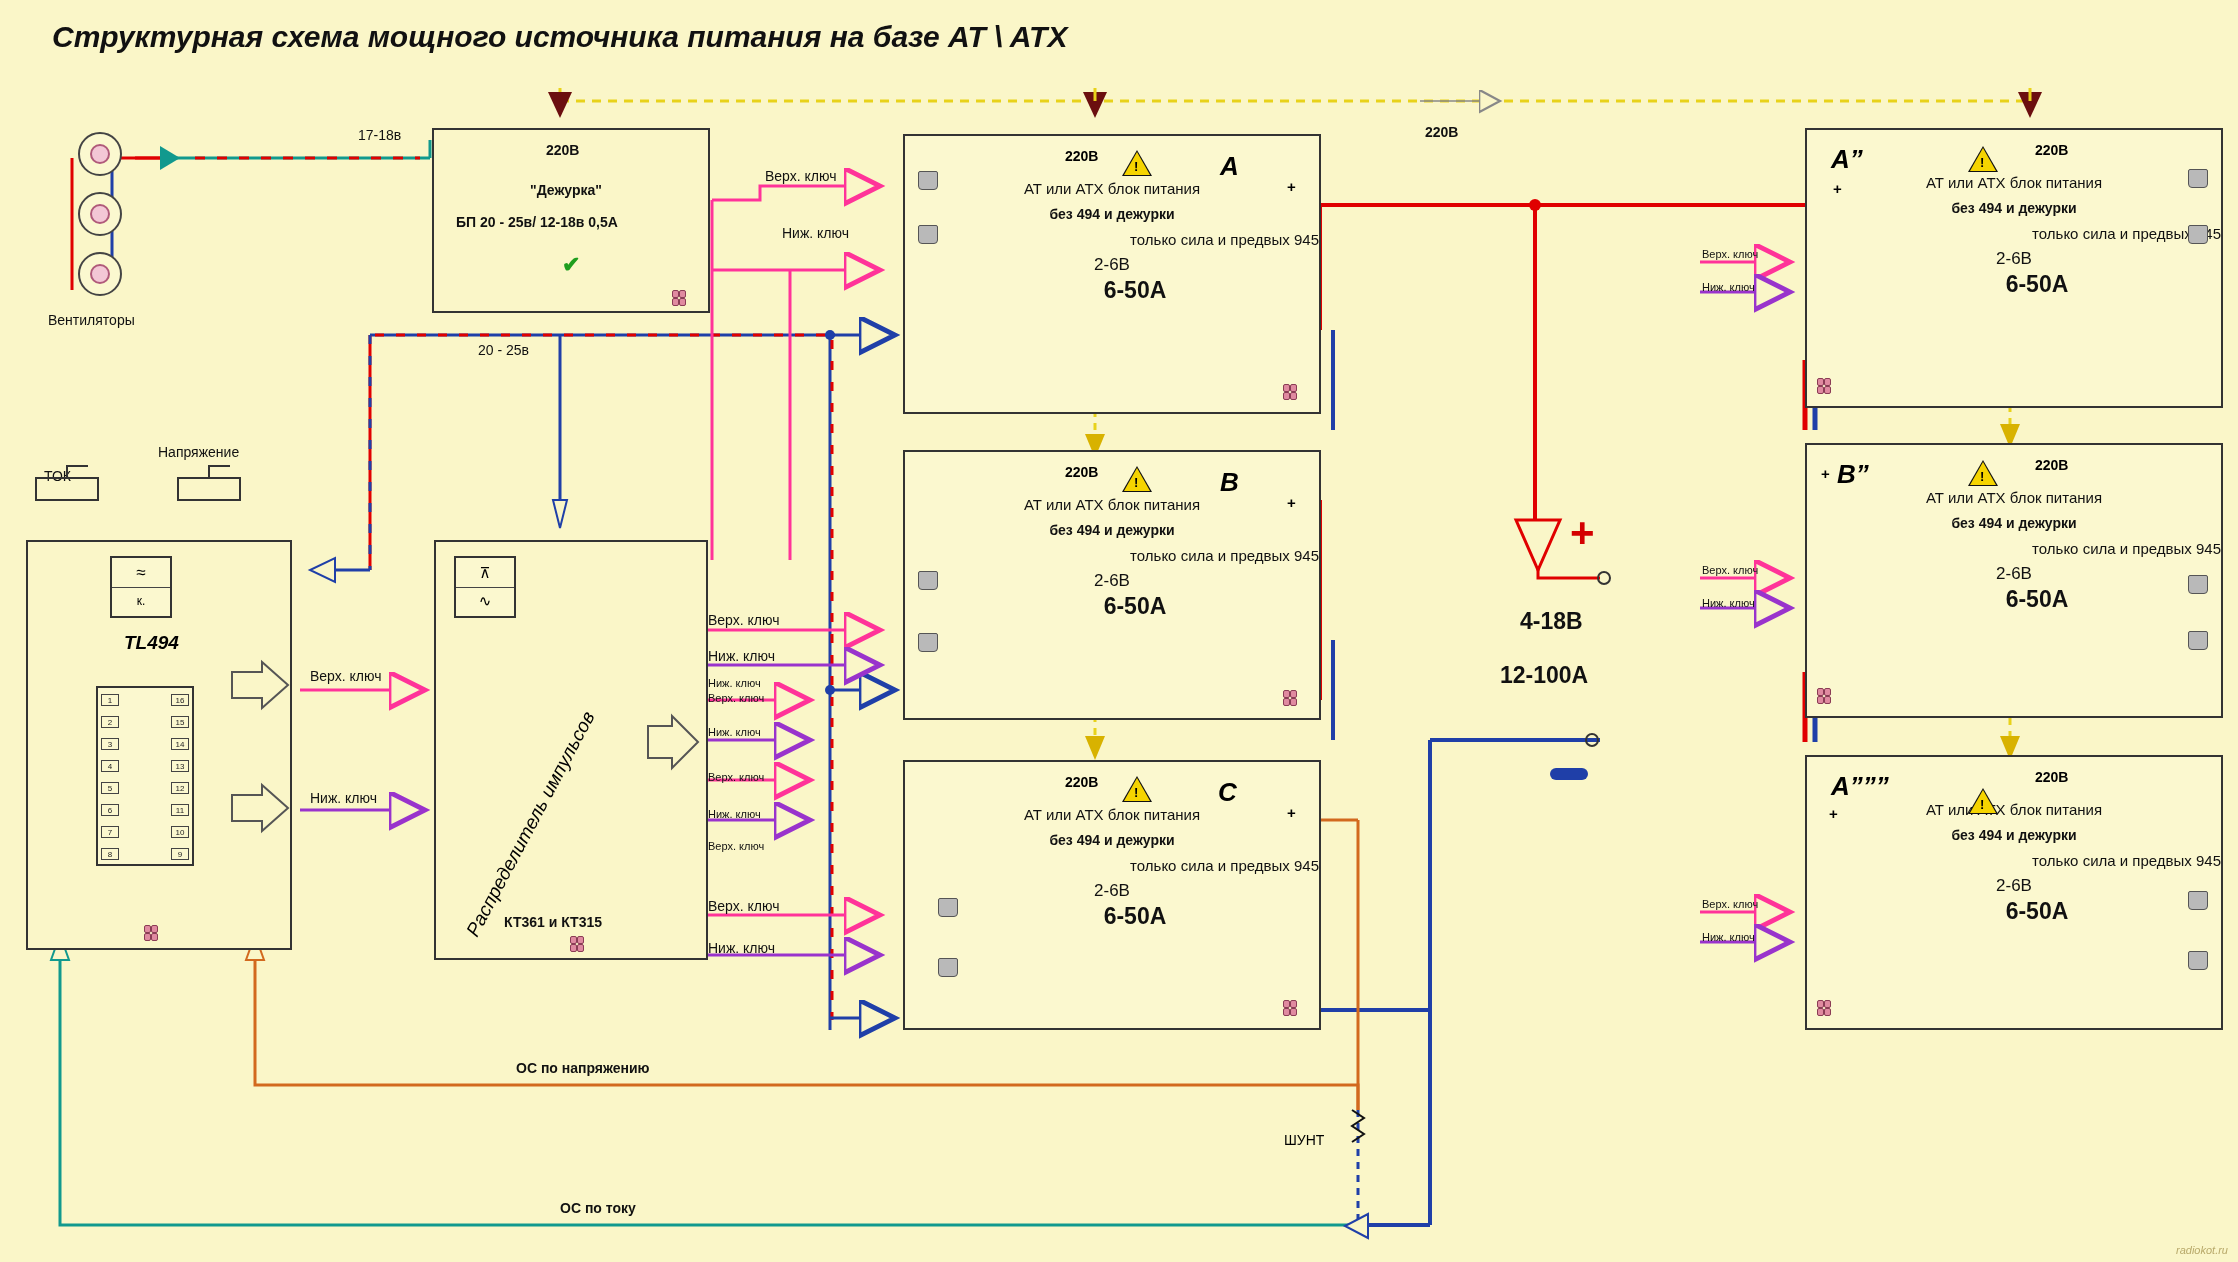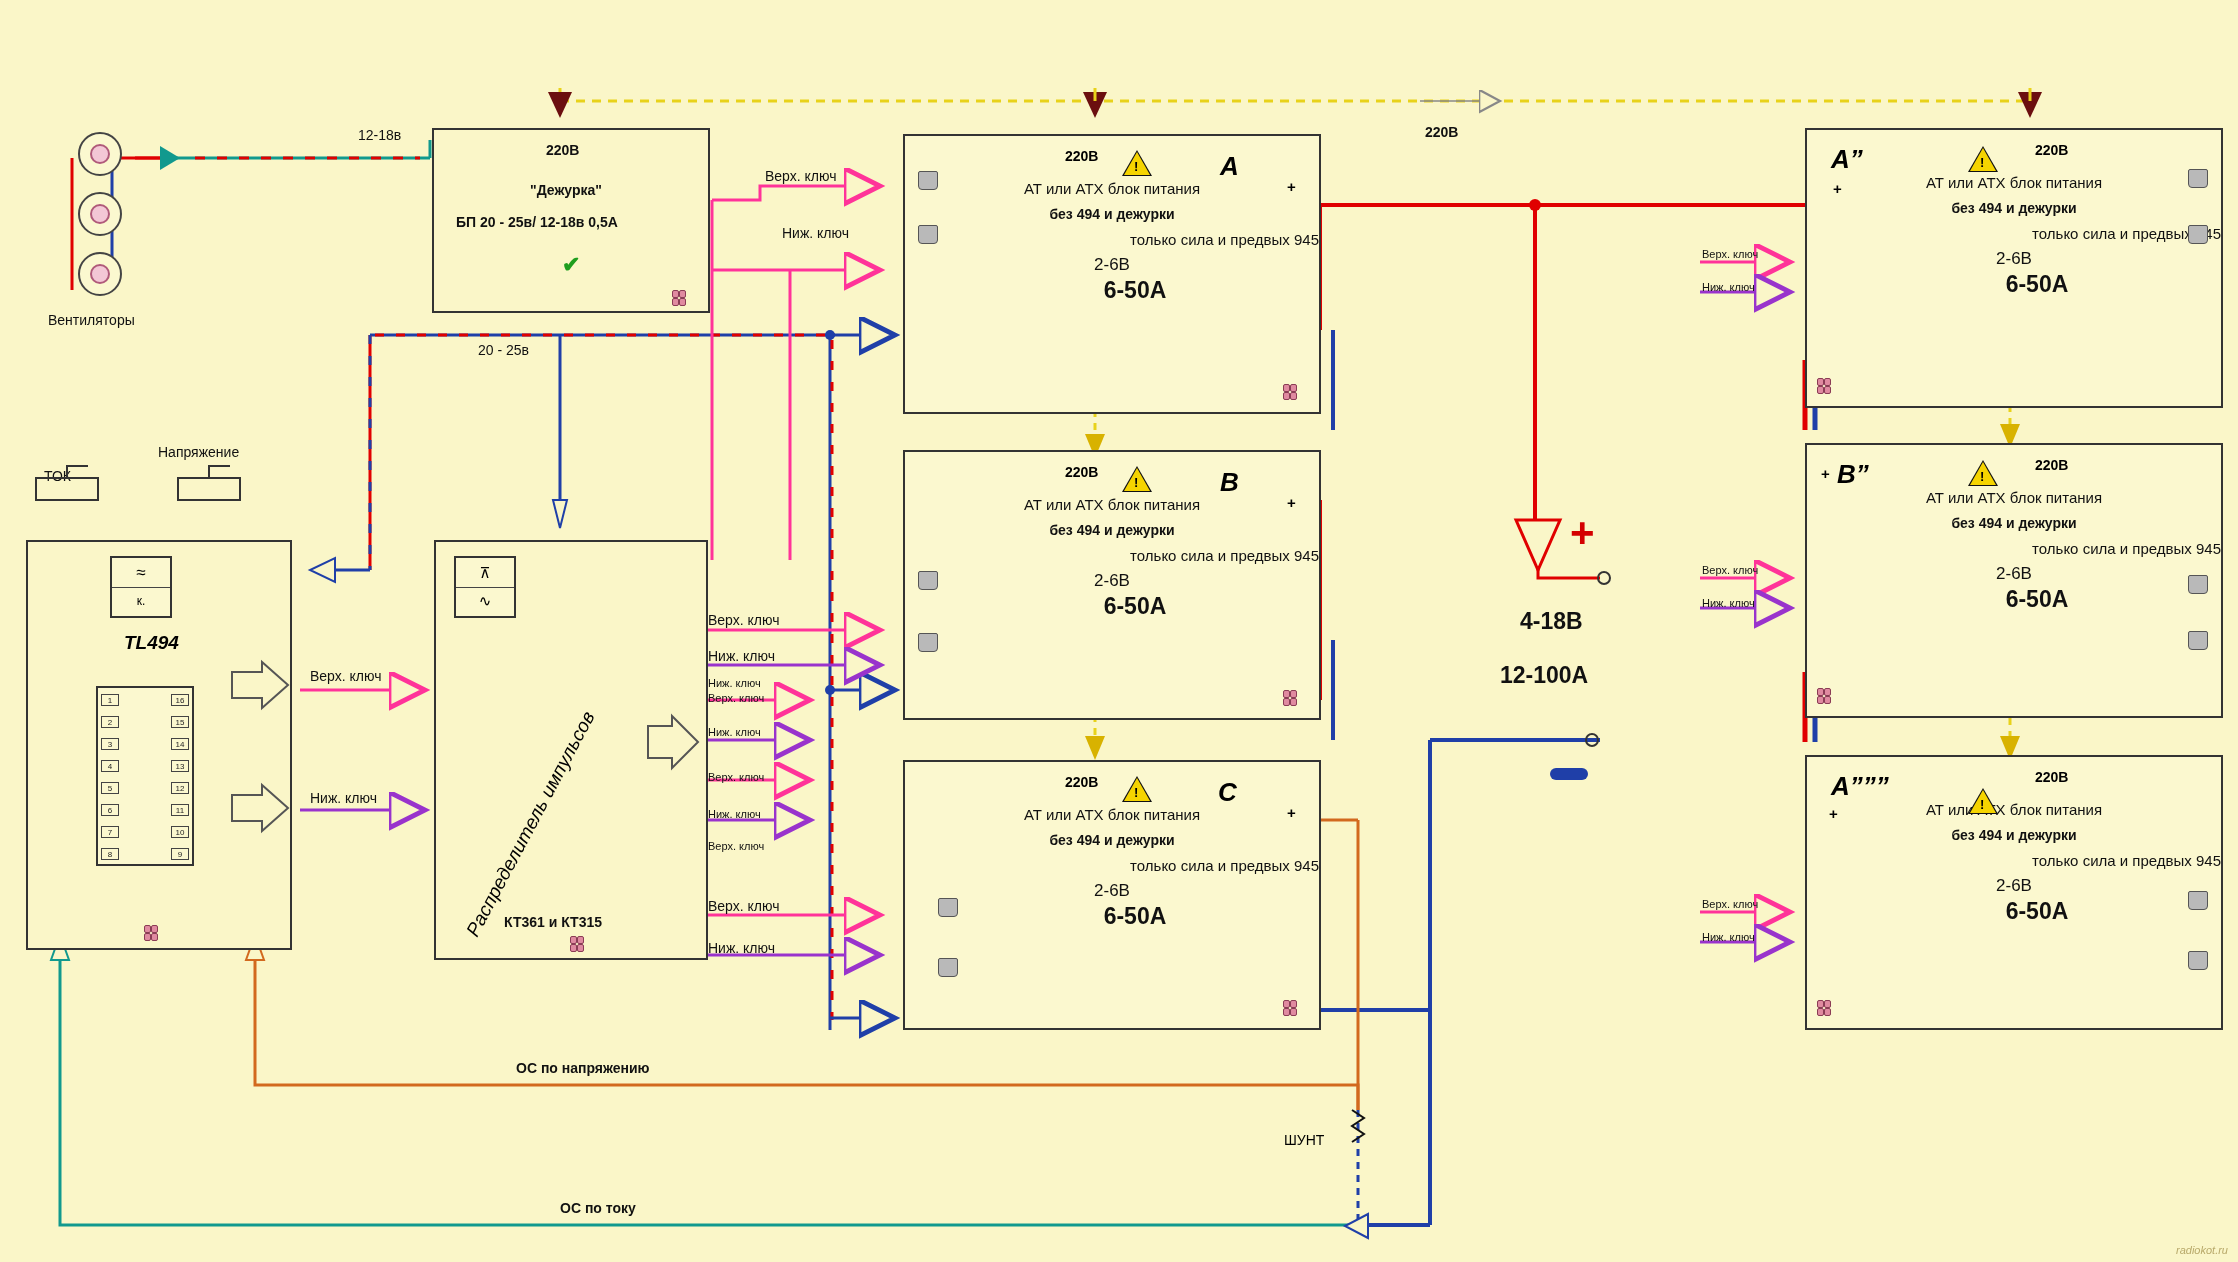--- a/index.html
+++ b/index.html
@@ -114,20 +114,21 @@
   .watermark { position:absolute; right:10px; bottom:6px; font-size:11px; color:#b8a96a; font-style:italic; text-align:right;}
   .check { position:absolute; color:#1e9e1e; font-size:22px; font-weight:bold; }
   .shuntlbl { position:absolute; font-size:14px; font-weight:normal; }
   .bluepill { position:absolute; width:38px;height:12px;border-radius:6px;background:#1f3fa8; }
 </style>
 </head>
 <body>
 
 <div class="canvas">
 
+  <div class="title">Структурная схема мощного источника питания на базе AT \ ATX</div>
 
   <svg class="layer" viewBox="0 0 2238 1262">
     <defs>
       <marker id="arrRed" markerWidth="12" markerHeight="12" refX="10" refY="5" orient="auto">
         <path d="M0,0 L11,5 L0,10 z" fill="#e00000"></path>
       </marker>
       <marker id="arrBlueOpen" markerWidth="14" markerHeight="14" refX="12" refY="6" orient="auto">
         <path d="M0,0 L12,6 L0,12 z" fill="#faf6c8" stroke="#1f3fa8" stroke-width="1.6"></path>
       </marker>
       <marker id="arrPinkOpen" markerWidth="14" markerHeight="14" refX="12" refY="6" orient="auto">
@@ -264,21 +265,21 @@
   <div class="fan" style="left:78px;top:132px;">
       <div class="hub"></div>
     </div>
   <div class="fan" style="left:78px;top:192px;">
       <div class="hub"></div>
     </div>
   <div class="fan" style="left:78px;top:252px;">
       <div class="hub"></div>
     </div>
   <div class="label" style="left:48px;top:312px;">Вентиляторы</div>
-  <div class="label" style="left:358px;top:127px;">12-18в</div>
+  <div class="label" style="left:358px;top:127px;">17-18в</div>
 
   <div class="box" style="left:432px;top:128px;width:278px;height:185px;">
     <div class="label b" style="left:112px;top:12px;">220В</div>
     <div class="label b" style="left:96px;top:52px;">"Дежурка"</div>
     <div class="label b" style="left:22px;top:84px;">БП 20 - 25в/ 12-18в 0,5А</div>
     <div class="check" style="left:128px;top:122px;">✔</div>
     <div class="conn" style="left:238px;top:160px;">
       <i style="left:0;top:0;"></i>
         <i style="left:7px;top:0;"></i>
         <i style="left:0;top:8px;"></i>

